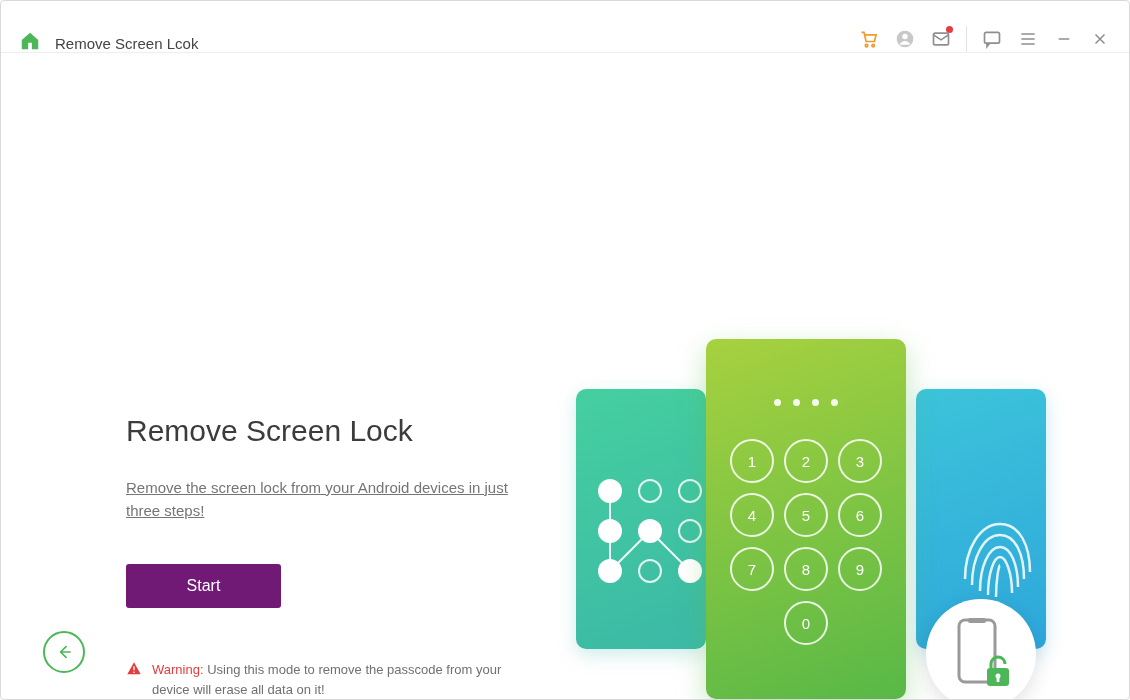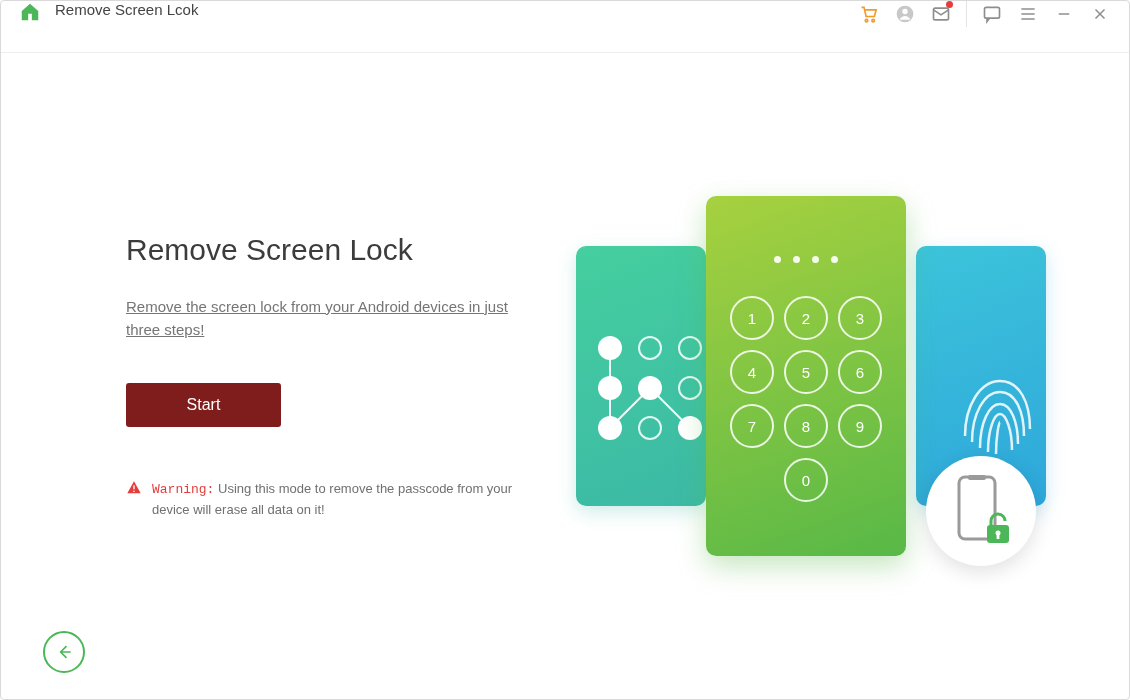--- a/index.html
+++ b/index.html
@@ -11,21 +11,21 @@
     border-radius: 4px;
     position: relative;
     overflow: hidden;
     color: #333;
   }
 
   
   .titlebar {
     height: 52px;
     display: flex;
-    align-items: flex-start;
+    align-items: flex-end;
     padding: 0 18px;
     border-bottom: 1px solid #eee;
   }
   .titlebar .title {
     font-size: 15px;
     color: #444;
     margin-left: 14px;
     font-weight: 400;
   }
   .titlebar-right {
@@ -48,21 +48,21 @@
     cursor: pointer;
     color: #9b9b9b;
   }
   .tb-btn svg { display: block; }
 
   
   .content {
     position: absolute;
     left: 0; right: 0; top: 52px; bottom: 0;
     display: flex;
-    align-items: center;
+    align-items: flex-end;
     padding-left: 125px;
     gap: 60px;
   }
 
   .left-col { width: 390px; }
   .left-col h1 {
     font-size: 30px;
     font-weight: 400;
     color: #3c3c3c;
     margin-bottom: 28px;
@@ -70,37 +70,37 @@
   .left-col .desc {
     font-size: 15px;
     color: #757575;
     line-height: 1.55;
     margin-bottom: 42px;
     text-decoration: underline;
   }
   .start-btn {
     width: 155px;
     height: 44px;
-    background: #7f1d1d;
+    background: #701a75;
     color: #fff;
     border: none;
     border-radius: 3px;
     font-size: 16px;
     cursor: pointer;
   }
   .warning-row {
     display: flex;
     align-items: flex-start;
     gap: 10px;
     margin-top: 52px;
     font-size: 13px;
     color: #707070;
     line-height: 1.5;
   }
-  .warning-row .warn-label { color: #e53c3c; font-family: Liberation Mono, monospace; }
+  .warning-row .warn-label { color: #e53c3c; }
   .warn-icon { flex-shrink: 0; margin-top: 1px; }
 
   
   .illus {
     position: relative;
     width: 470px;
     height: 360px;
   }
   .card {
     position: absolute;

